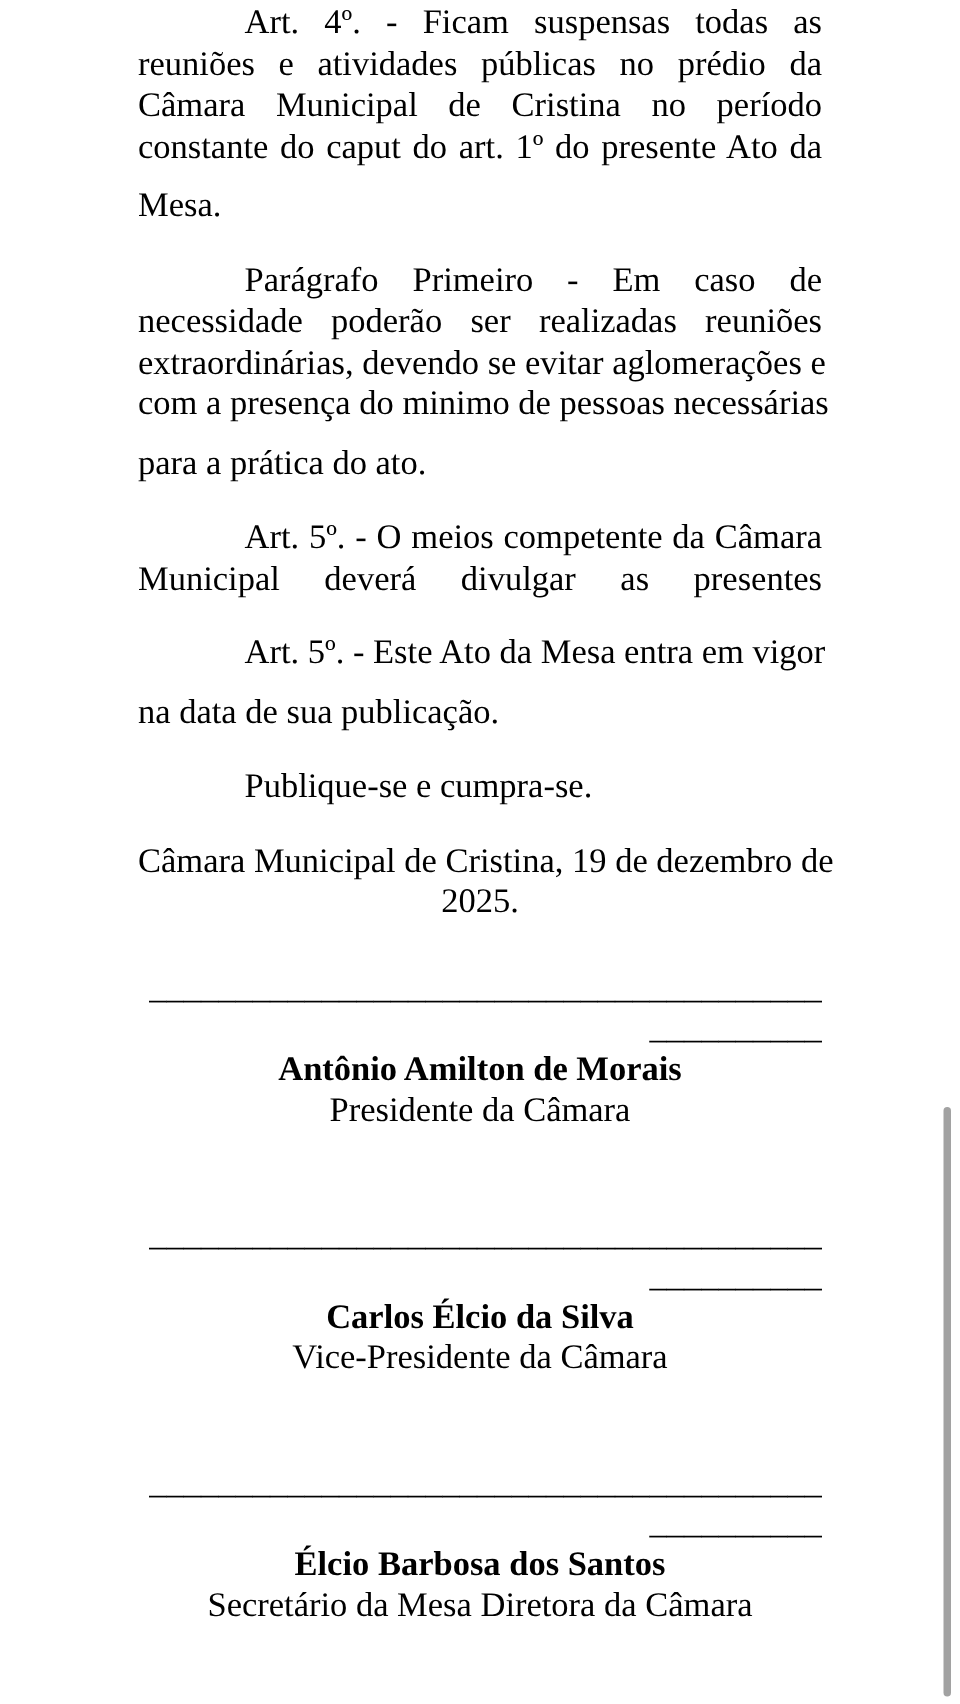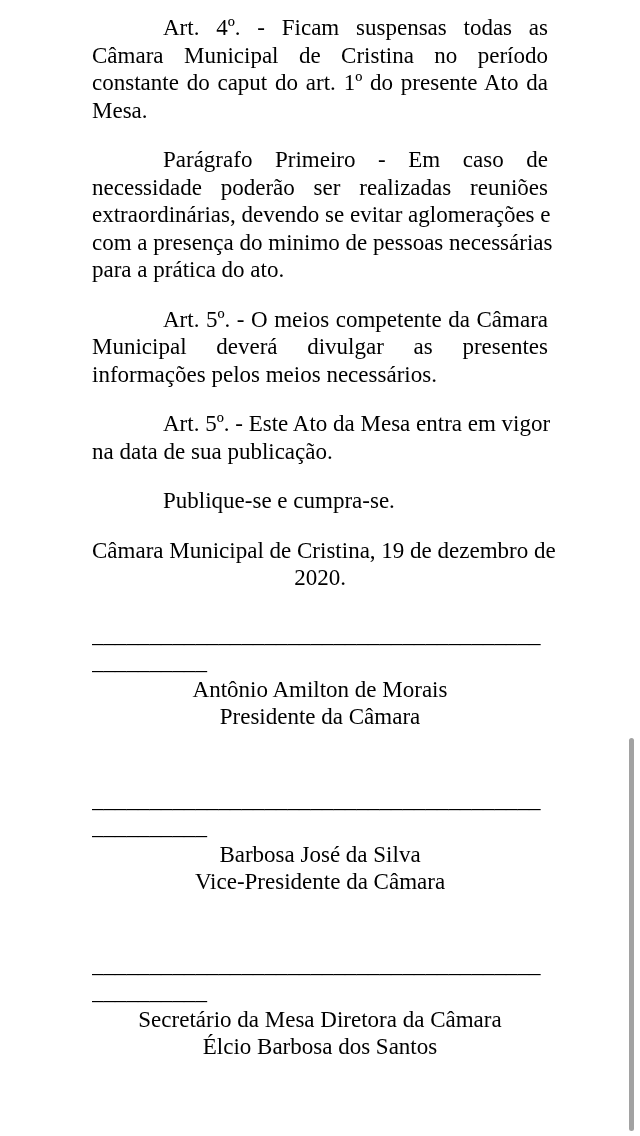--- a/index.html
+++ b/index.html
@@ -9,121 +9,122 @@
     width: 640px;
     height: 1136px;
     background: #ffffff;
     overflow: hidden;
     font-family: "Liberation Serif", "DejaVu Serif", serif;
     font-size: 23px;
     line-height: 27.5px;
     color: #000000;
   }
   .content {
-    padding: 14px 92px 0 92px;
+    padding: 1px 92px 0 92px;
   }
   .para { margin-bottom: 22px; }
   
   .jl {
     text-align: justify;
     text-align-last: justify;
     white-space: nowrap;
   }
   
   .fl { padding-left: 71px; }
   
   .ll {
     text-align: right;
     text-align-last: left;
     white-space: nowrap;
+    margin-top: 12px;
   }
   
   .cl {
     text-align: center;
     text-align-last: center;
     white-space: nowrap;
   }
   .date-block { margin-bottom: 29px; }
   .sig-block { margin-bottom: 55px; }
   .sig-block:last-child { margin-bottom: 0; }
   .rule {
-    text-align: left;
+    text-align: right;
     white-space: nowrap;
     overflow: hidden;
     letter-spacing: 0;
   }
-  .sig-name { font-weight: normal; }
+  .sig-name { font-weight: bold; }
   .scrollbar-thumb {
     position: absolute;
     left: 629px;
     top: 738px;
     width: 5px;
     height: 393px;
     background: #a2a2a2;
     border-radius: 3px;
   }
 </style>
 </head>
 <body>
 
 <div class="page">
   <div class="content">
 
     <div class="para">
       <div class="jl fl">Art.  4º.  -  Ficam  suspensas  todas  as</div>
+      <div class="jl">reuniões e atividades públicas no prédio da</div>
       <div class="jl">Câmara Municipal de Cristina no período</div>
       <div class="jl">constante do caput do art. 1º do presente Ato da</div>
       <div class="ll">Mesa.</div>
     </div>
 
     <div class="para">
       <div class="jl fl">Parágrafo  Primeiro  -  Em  caso  de</div>
       <div class="jl">necessidade poderão ser realizadas reuniões</div>
       <div class="jl">extraordinárias, devendo se evitar aglomerações e</div>
       <div class="jl">com a presença do minimo de pessoas necessárias</div>
       <div class="ll">para a prática do ato.</div>
     </div>
 
     <div class="para">
       <div class="jl fl">Art. 5º. - O meios competente da Câmara</div>
       <div class="jl">Municipal  deverá  divulgar  as  presentes</div>
-      <div class="ll">informações pelos meios necessários.</div>
     </div>
 
     <div class="para">
       <div class="jl fl">Art. 5º. - Este Ato da Mesa entra em vigor</div>
       <div class="ll">na data de sua publicação.</div>
     </div>
 
     <div class="para">
       <div class="ll fl">Publique-se e cumpra-se.</div>
     </div>
 
     <div class="para date-block">
       <div class="cl">Câmara Municipal de Cristina, 19 de dezembro de</div>
-      <div class="cl">2020.</div>
+      <div class="cl">2025.</div>
     </div>
 
     <div class="sig-block">
       <div class="rule">_______________________________________</div>
       <div class="rule">__________</div>
       <div class="cl sig-name">Antônio Amilton de Morais</div>
       <div class="cl">Presidente da Câmara</div>
     </div>
 
     <div class="sig-block">
       <div class="rule">_______________________________________</div>
       <div class="rule">__________</div>
-      <div class="cl sig-name">Barbosa José da Silva</div>
+      <div class="cl sig-name">Carlos Élcio da Silva</div>
       <div class="cl">Vice-Presidente da Câmara</div>
     </div>
 
     <div class="sig-block">
       <div class="rule">_______________________________________</div>
       <div class="rule">__________</div>
+      <div class="cl sig-name">Élcio Barbosa dos Santos</div>
       <div class="cl">Secretário da Mesa Diretora da Câmara</div>
-      <div class="cl sig-name">Élcio Barbosa dos Santos</div>
     </div>
 
   </div>
 
   <div class="scrollbar-thumb"></div>
 </div>
 
 </body></html>

